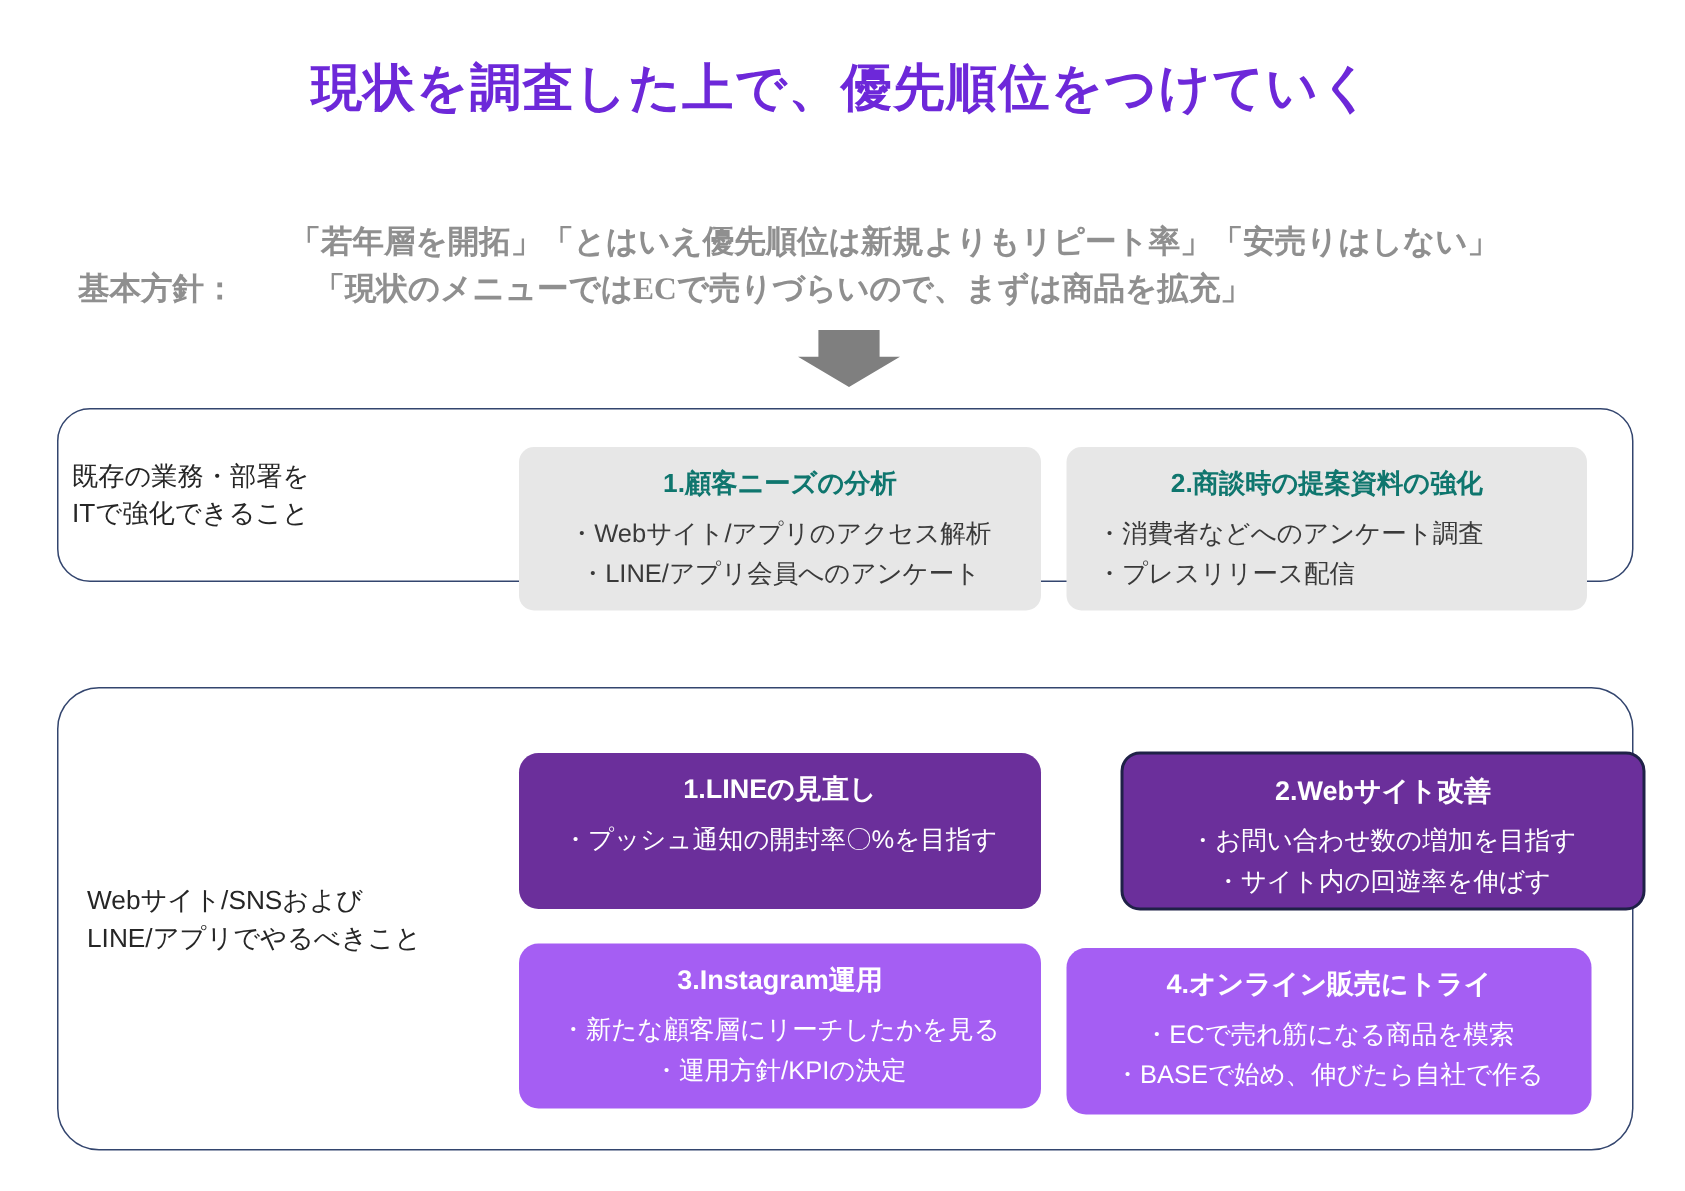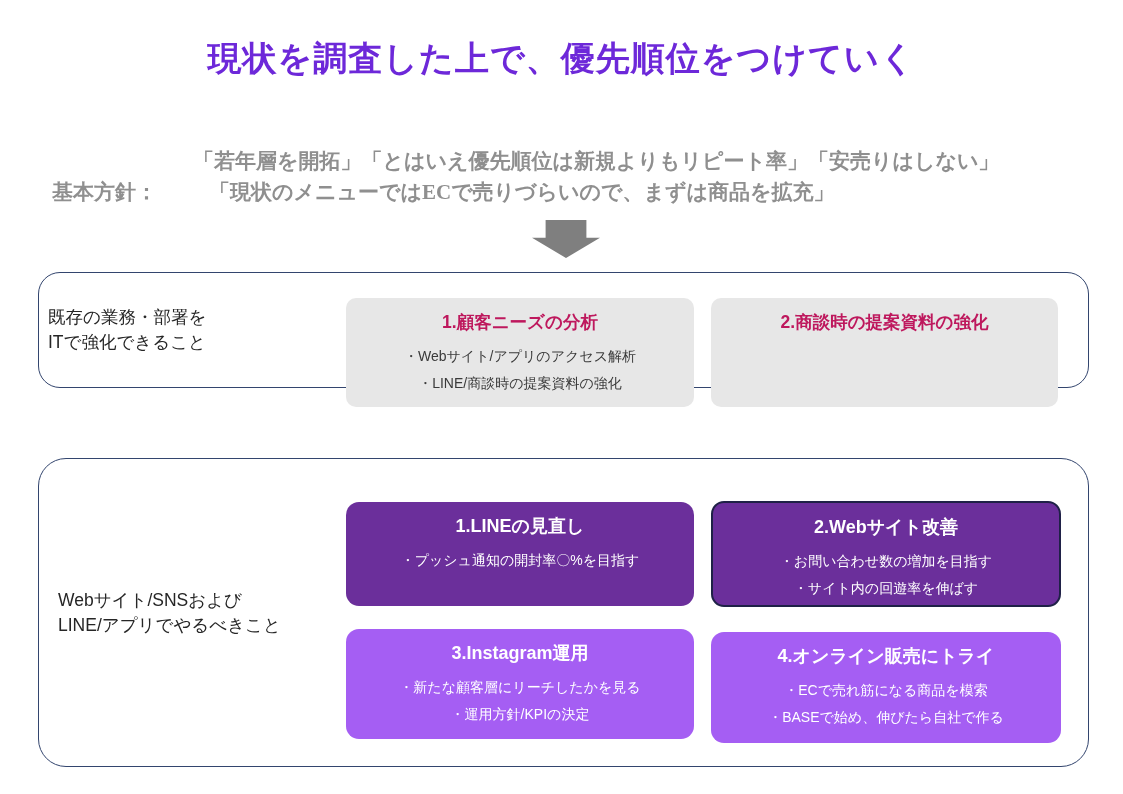--- a/index.html
+++ b/index.html
@@ -44,37 +44,37 @@
     font-size: 17.5px; line-height: 25px; color: #262626;
   }
   .box1 .section-label { left: 9px; width: 290px; padding-left: 0; }
   .box2 .section-label { left: 19px; width: 290px; }
 
   .card {
     position: absolute; border-radius: 10px; text-align: center;
     padding-top: 12px;
   }
   .card .card-title { font-size: 17.5px; font-weight: 700; margin-bottom: 9px; }
-  .card .bullets { font-size: 14px; line-height: 26.5px; }
+  .card .bullets { font-size: 17px; line-height: 26.5px; }
   .card .bullets.left { text-align: left; padding-left: 20px; }
 
   
   .card.gray { background: #e7e7e7; color: #3a3a3a; }
-  .card.gray .card-title { color: #be185d; }
+  .card.gray .card-title { color: #0f766e; }
   .card.gray.pos-a { left: 307px; top: 25px; width: 348px; height: 109px; }
   .card.gray.pos-b { left: 672px; top: 25px; width: 347px; height: 109px; }
 
   
   .card.purple { background: #6b2f9b; color: #ffffff; border-radius: 13px; }
   .card.purple .card-title { font-size: 18px; color: #ffffff; }
   .card.violet { background: #a55ef3; color: #ffffff; border-radius: 13px; }
   .card.violet .card-title { font-size: 18px; color: #ffffff; }
 
   .card.pos-p1 { left: 307px; top: 43px;  width: 348px; height: 104px; text-align: center; }
-  .card.pos-p2 { left: 672px; top: 42px;  width: 350px; height: 106px; border: 2px solid #1f2147; }
+  .card.pos-p2 { left: 708px; top: 42px;  width: 350px; height: 106px; border: 2px solid #1f2147; }
   .card.pos-p3 { left: 307px; top: 170px; width: 348px; height: 110px; }
   .card.pos-p4 { left: 672px; top: 173px; width: 350px; height: 111px; }
 </style>
 </head>
 <body>
 
 <div class="stage">
 
   <div class="slide-title">現状を調査した上で、優先順位をつけていく</div>
 
@@ -91,26 +91,30 @@
   <div class="section-box box1">
     <div class="section-label">
       <div>既存の業務・部署を</div>
       <div>ITで強化できること</div>
     </div>
 
     <div class="card gray pos-a">
       <div class="card-title">1.顧客ニーズの分析</div>
       <div class="bullets center">
         <div>・Webサイト/アプリのアクセス解析</div>
-        <div>・LINE/商談時の提案資料の強化</div>
+        <div>・LINE/アプリ会員へのアンケート</div>
       </div>
     </div>
 
     <div class="card gray pos-b">
       <div class="card-title">2.商談時の提案資料の強化</div>
+      <div class="bullets left">
+        <div>・消費者などへのアンケート調査</div>
+        <div>・プレスリリース配信</div>
+      </div>
     </div>
   </div>
 
   <div class="section-box box2">
     <div class="section-label">
       <div>Webサイト/SNSおよび</div>
       <div>LINE/アプリでやるべきこと</div>
     </div>
 
     <div class="card purple pos-p1">

